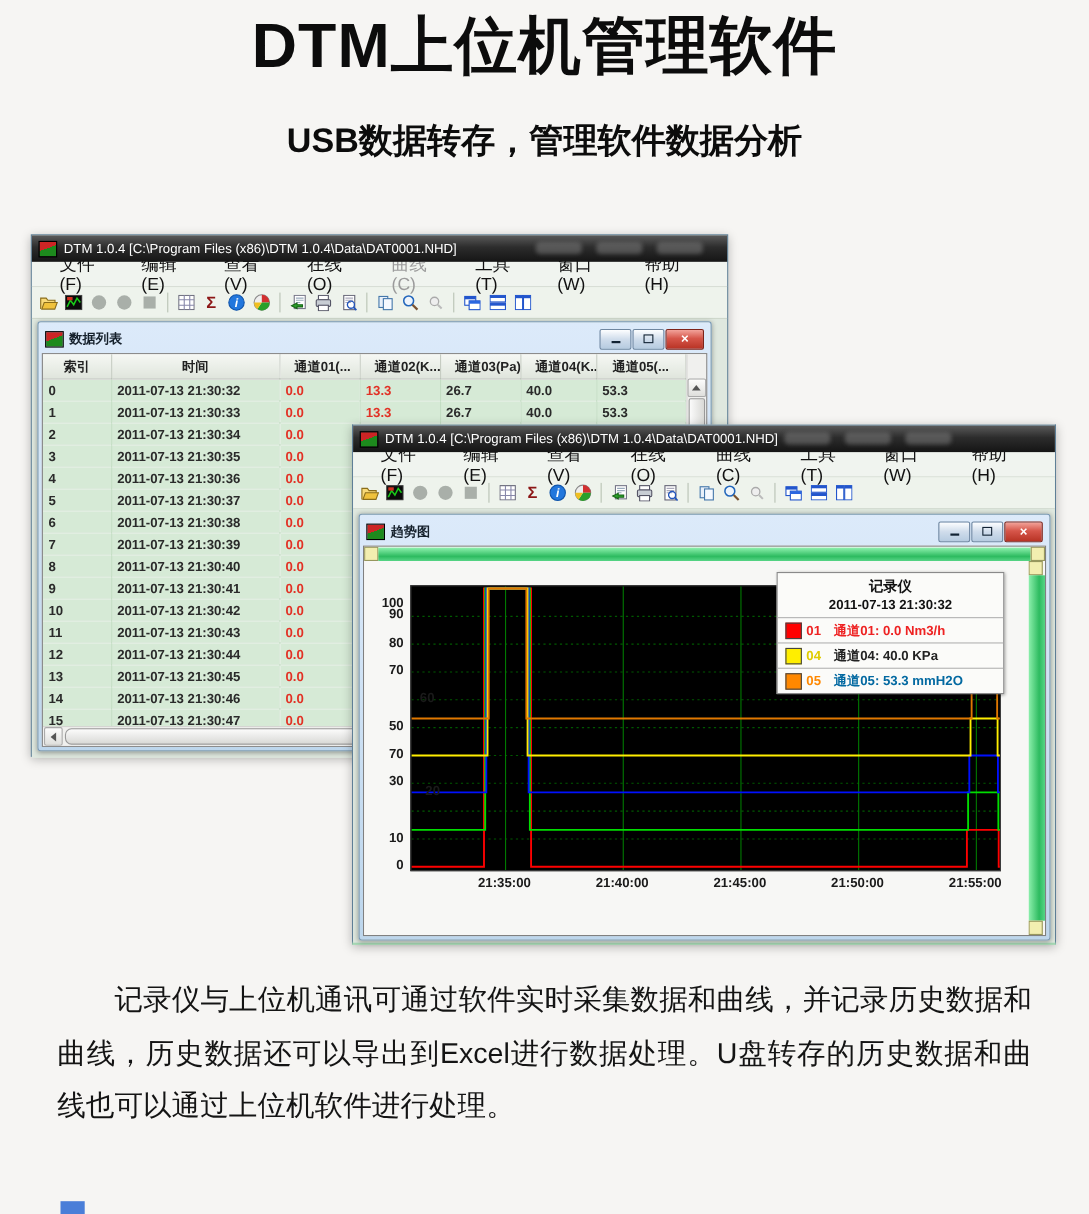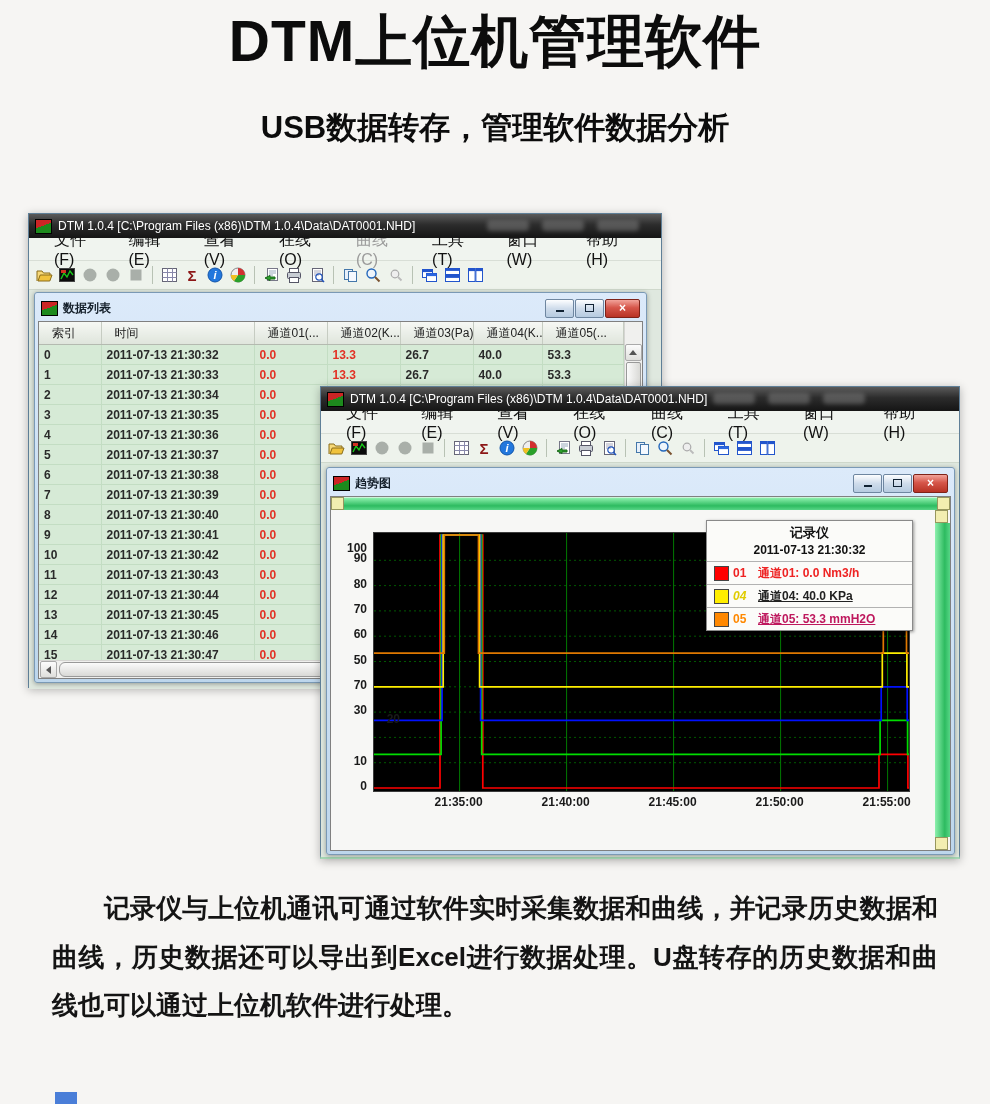--- a/index.html
+++ b/index.html
@@ -4,21 +4,21 @@
 <style>
   html,body{margin:0;padding:0}
   body{width:990px;height:1104px;position:relative;background:#f6f5f3;overflow:hidden;
        font-family:"Liberation Sans","DejaVu Sans",sans-serif;color:#111}
 
   .page-title{position:absolute;top:4px;left:0;width:100%;text-align:center;
               font-size:57px;font-weight:900;letter-spacing:1px;color:#0c0c0c}
   .page-subtitle{position:absolute;top:107px;left:0;width:100%;text-align:center;
               font-size:31px;font-weight:700;color:#0c0c0c}
   .para{position:absolute;top:884px;left:52px;width:886px;text-align:justify}
-  .para p{margin:0;text-indent:2em;font-size:26px;line-height:1.87;font-weight:700;color:#141414}
+  .para p{margin:0;text-indent:2em;font-size:26px;line-height:1.87;font-weight:400;color:#141414}
   .corner-blue{position:absolute;left:55px;top:1092px;width:22px;height:12px;background:#4a7ed8}
 
   
   .win{position:absolute;border:1px solid #5f7f97;background:#e0e8e0;box-shadow:0 2px 9px rgba(0,0,0,.28)}
   #window1{left:28px;top:213px;width:632px;height:473px}
   #window2{left:320px;top:386px;width:638px;height:468px;border-bottom:4px solid #a6d8b4}
 
   .titlebar{height:24px;background:linear-gradient(#5a5a5a,#2c2c2c 45%,#151515);
             display:flex;align-items:center;gap:6px;padding:0 6px;color:#fff;font-size:12px;
             position:relative;white-space:nowrap;overflow:hidden}
@@ -54,21 +54,21 @@
   .wbtn.close{width:33px;color:#fff;font-weight:700;font-size:12px;
         background:linear-gradient(#f2a39a,#d6564a 45%,#b83325);border-color:#7e2218}
 
   
   #datalist-win{left:5px;top:2px;width:607px;height:385px;display:flex;flex-direction:column}
   .tablewrap{flex:1;background:#fff;border:1px solid #808080;margin:0 1px 1px;
              display:flex;flex-direction:column;overflow:hidden}
   .tbl-main{flex:1;display:flex;overflow:hidden}
   table{border-collapse:collapse;table-layout:fixed;width:584px;font-size:12px}
   thead th{height:22px;background:linear-gradient(#f6f8f4,#dfe5dc);border-right:1px solid #c6ccc2;
-           border-bottom:1px solid #b4bab0;text-align:left;padding:0 13px;font-weight:400;color:#222;
+           border-bottom:1px solid #b4bab0;text-align:center;padding:0 13px;font-weight:700;color:#222;
            white-space:nowrap;overflow:hidden}
   tbody td{height:19px;background:#d6ead6;border-right:1px solid #c3ddc3;border-bottom:1px solid #c3ddc3;
            padding:0 5px;font-weight:700;color:#2a2a2a;white-space:nowrap;overflow:hidden}
   td.red{color:#e23125}
 
   .vscroll{width:17px;background:#f0f0ee;border-left:1px solid #d5d5d2;display:flex;
            flex-direction:column;align-items:center;padding-top:22px}
   .sbtn{width:15px;height:15px;background:linear-gradient(#fcfcfc,#dfdfdc);border:1px solid #aaa;
         border-radius:2px;display:flex;align-items:center;justify-content:center;flex:0 0 auto}
   .tri-up{width:0;height:0;border-left:4px solid transparent;border-right:4px solid transparent;border-bottom:5px solid #555}
@@ -642,37 +642,37 @@
               <div class="lg-title">记录仪</div>
               <div class="lg-ts">2011-07-13 21:30:32</div>
               <div id="legend-rows">
                   <div class="lg-row">
                     <span class="lg-sw" style="background: rgb(255, 0, 0);"></span>
                     <span class="lg-id" style="color: rgb(238, 34, 34);">01</span>
                     <span style="color: rgb(238, 34, 34);">通道01: 0.0 Nm3/h</span>
                   </div>
                   <div class="lg-row">
                     <span class="lg-sw" style="background: rgb(255, 238, 0);"></span>
-                    <span class="lg-id" style="color: rgb(224, 204, 0); font-style: italic;">04</span>
-                    <span style="color: rgb(34, 34, 34); text-decoration: underline;">通道04: 40.0 KPa</span>
+                    <span class="lg-id" style="color: rgb(224, 204, 0);">04</span>
+                    <span style="color: rgb(34, 34, 34);">通道04: 40.0 KPa</span>
                   </div>
                   <div class="lg-row">
                     <span class="lg-sw" style="background: rgb(255, 136, 0);"></span>
                     <span class="lg-id" style="color: rgb(255, 136, 0);">05</span>
-                    <span style="color: #be185d; text-decoration: underline;">通道05: 53.3 mmH2O</span>
+                    <span style="color: #0369a1;">通道05: 53.3 mmH2O</span>
                   </div>
                 </div>
             </div>
           <div class="ylab" style="top: 269px;">0</div>
               <div class="ylab" style="top: 243.7px;">10</div>
               <div class="ylab" style="top: 202px; margin-left: 33px;">20</div>
               <div class="ylab" style="top: 193.1px;">30</div>
               <div class="ylab" style="top: 167.8px;">70</div>
               <div class="ylab" style="top: 142.5px;">50</div>
-              <div class="ylab" style="top: 117.2px;">60</div>
+              <div class="ylab" style="top: 117.2px; margin-left: 28px;">60</div>
               <div class="ylab" style="top: 91.9px;">70</div>
               <div class="ylab" style="top: 66.6px;">80</div>
               <div class="ylab" style="top: 41.3px; text-align: right;">90</div>
               <div class="ylab" style="top: 16px; margin-top: 15px;">100</div>
               <div class="xlab" style="left: 92.6px;">21:35:00</div>
               <div class="xlab" style="left: 199.6px;">21:40:00</div>
               <div class="xlab" style="left: 306.6px;">21:45:00</div>
               <div class="xlab" style="left: 413.6px;">21:50:00</div>
               <div class="xlab" style="left: 520.6px;">21:55:00</div>
             </div>

